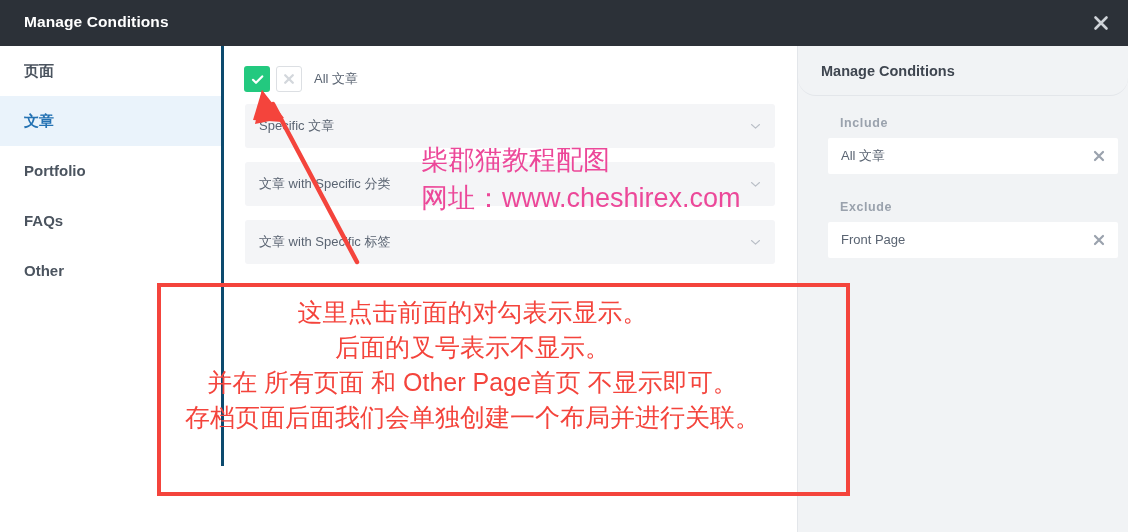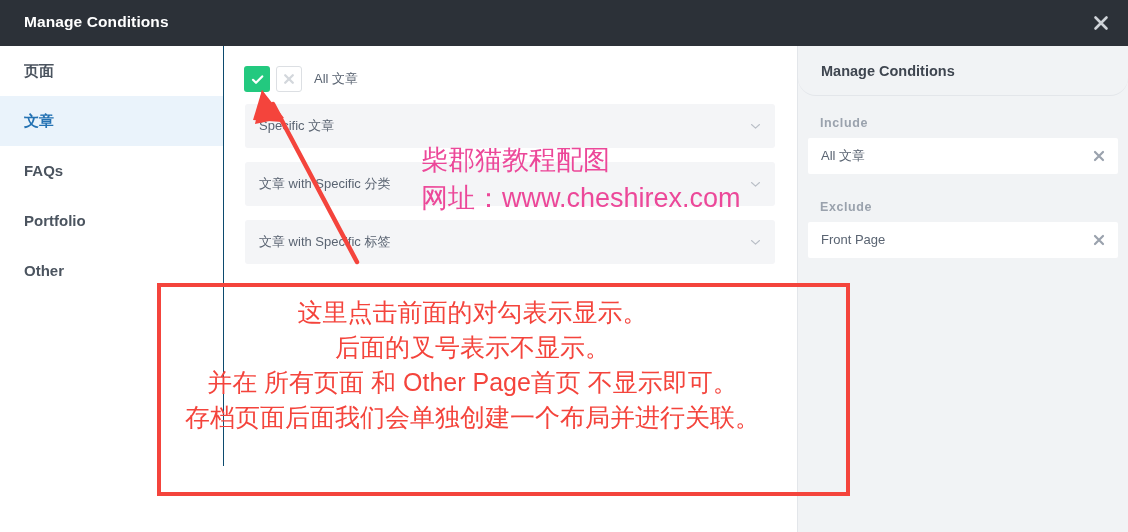--- a/index.html
+++ b/index.html
@@ -51,21 +51,21 @@
   .close-btn svg { display:block; }
 
   
   .sidebar {
     position: absolute;
     left: 0;
     top: 46px;
     width: 224px;
     height: 420px;
     background: #ffffff;
-    border-right: 1px solid #0c4a6e;
+    border-right: 3px solid #0c4a6e;
     box-sizing: border-box;
   }
   .side-item {
     height: 50px;
     line-height: 50px;
     padding-left: 24px;
     font-size: 15px;
     font-weight: bold;
     color: #4b545f;
     cursor: pointer;
@@ -171,21 +171,21 @@
     line-height: 50px;
     padding-left: 23px;
     font-size: 14.5px;
     font-weight: bold;
     color: #3f4650;
     border-bottom: 1px solid #e3e6ea;
     box-sizing: border-box;
     white-space: nowrap;
     border-radius: 18px;
   }
-  .rgroup { padding: 0 10px; }
+  .rgroup { padding: 0 10px; margin-left: 20px; }
   .rgroup-title {
     font-size: 12.5px;
     font-weight: bold;
     color: #9aa2ad;
     letter-spacing: .6px;
     padding: 20px 0 8px 12px;
   }
   .ritem {
     position: relative;
     height: 36px;
@@ -266,22 +266,22 @@
     <div class="close-btn">
       <svg width="30" height="30" viewBox="0 0 30 30" aria-hidden="true">
         <path d="M9.5 9.5 L20.5 20.5 M20.5 9.5 L9.5 20.5" stroke="#cfd3d8" stroke-width="2.6" stroke-linecap="round"></path>
       </svg>
     </div>
   </div>
 
   <div class="sidebar">
     <div class="side-item">页面</div>
     <div class="side-item active">文章</div>
+    <div class="side-item">Portfolio</div>
     <div class="side-item">FAQs</div>
-    <div class="side-item">Portfolio</div>
     <div class="side-item">Other</div>
   </div>
 
   <div class="content"></div>
 
   <div class="toggle-row">
     <div class="tgl yes">
       <svg width="15" height="15" viewBox="0 0 15 15" aria-hidden="true">
         <path d="M3 7.8 L6 10.8 L12.2 4.4" stroke="#ffffff" stroke-width="2.2" fill="none" stroke-linecap="round" stroke-linejoin="round"></path>
       </svg>

